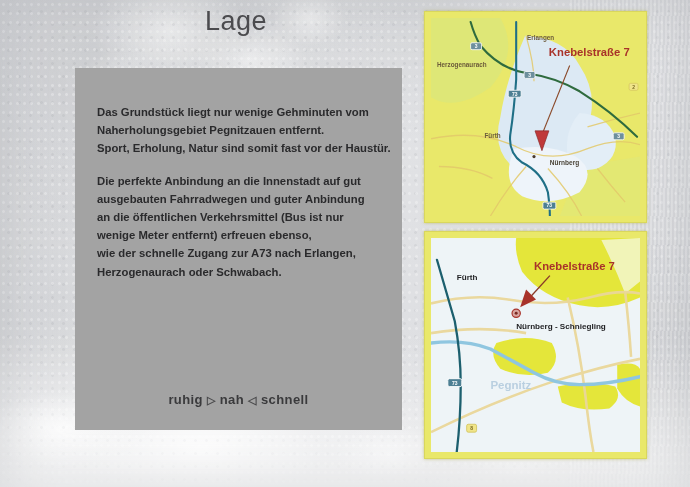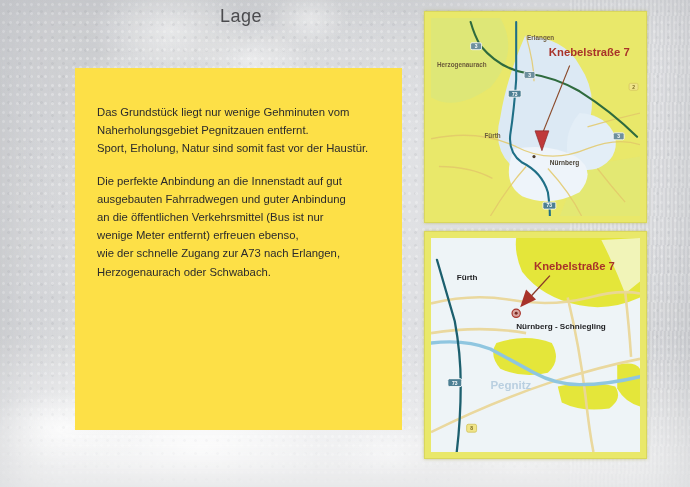--- a/index.html
+++ b/index.html
@@ -55,29 +55,30 @@
     position:absolute;left:0;bottom:0;width:690px;height:150px;
     background:linear-gradient(0deg, rgba(255,255,255,.85), rgba(255,255,255,0));
   }
   .bgVignette{
     position:absolute;inset:0;
     box-shadow:inset 0 0 60px rgba(150,153,158,.35);
   }
 
   
   #title{
-    position:absolute;left:220px;top:6px;
-    font-size:18px;color:#4b4b4e;letter-spacing:.5px;
+    position:absolute;left:205px;top:6px;
+    font-size:27px;color:#4b4b4e;letter-spacing:.5px;
     font-weight:400;
   }
 
   
   #panel{
     position:absolute;left:75px;top:68px;width:327px;height:362px;
-    background:#fde047;
+    background:#a3a3a3;
+    font-weight:bold;
   }
   #panel .body{
     position:absolute;left:22px;top:35px;width:300px;
     font-size:11.3px;color:#2a2a2c;line-height:18.2px;
   }
   #panel .para{margin:0 0 14px 0;}
   #panel .para:last-of-type{margin-bottom:0;}
   #tagline{
     position:absolute;left:0;top:324px;width:327px;text-align:center;
     font-size:13px;color:#3a3a3c;letter-spacing:.4px;
@@ -120,20 +121,23 @@
     <p class="para" style="white-space:pre-line">Das Grundstück liegt nur wenige Gehminuten vom
 Naherholungsgebiet Pegnitzauen entfernt.
 Sport, Erholung, Natur sind somit fast vor der Haustür.</p>
     <p class="para" style="white-space:pre-line">Die perfekte Anbindung an die Innenstadt auf gut
 ausgebauten Fahrradwegen und guter Anbindung
 an die  öffentlichen Verkehrsmittel (Bus ist nur
 wenige Meter entfernt) erfreuen ebenso,
 wie der schnelle Zugang zur A73 nach Erlangen,
 Herzogenaurach oder Schwabach.</p>
   </div>
+  <div id="tagline">
+    <span>ruhig</span><span class="tri">▷</span><span>nah</span><span class="tri">◁</span><span>schnell</span>
+  </div>
 </div>
 
 <div class="mapframe" id="map-top">
   <div class="mapinner">
     <svg class="mapsvg" viewBox="0 0 211 200" preserveAspectRatio="none">
 
       <rect x="0" y="0" width="211" height="200" fill="#e9e86a"></rect>
 
       <path d="M0,0 L70,0 Q90,35 60,70 Q25,95 0,80 Z" fill="#d9e77e" opacity=".7"></path>
       <path d="M150,150 L211,140 L211,200 L130,200 Z" fill="#dfe87a" opacity=".6"></path>

